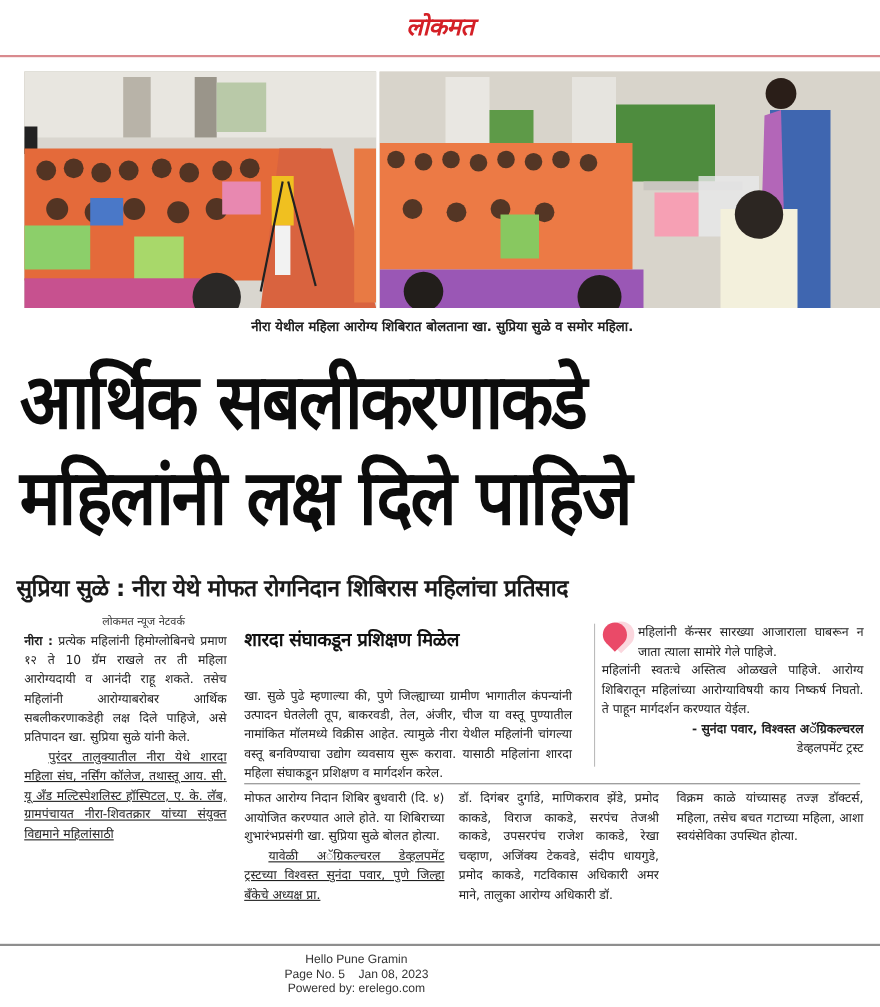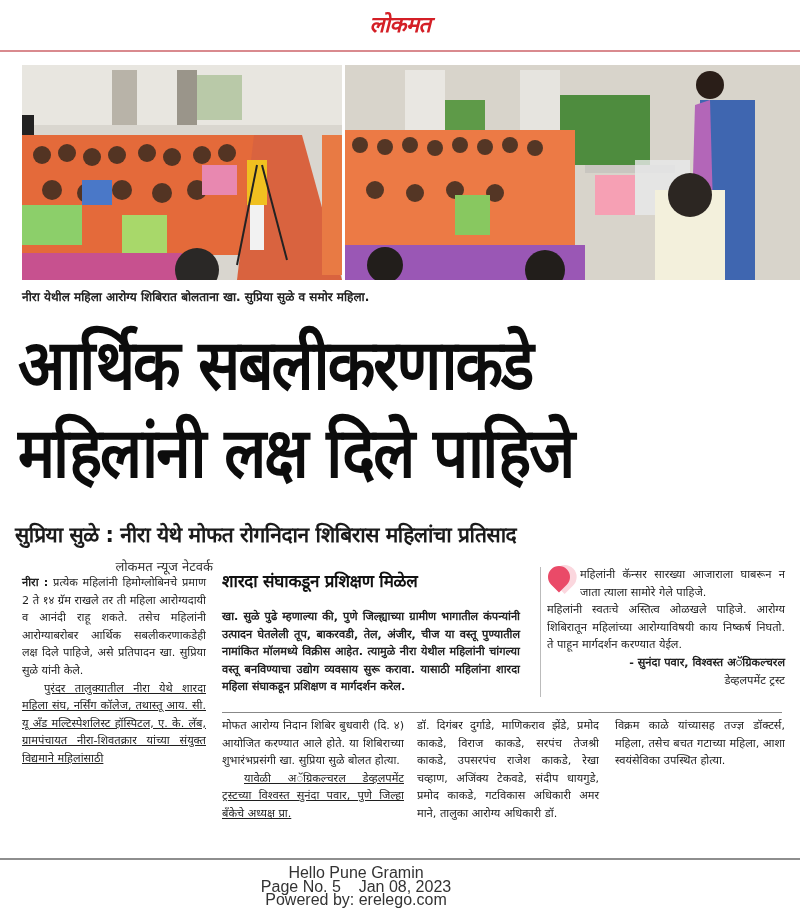--- a/index.html
+++ b/index.html
@@ -14,51 +14,51 @@
     }
     .masthead-rule { position: absolute; left: 0; top: 50px; width: 800px; height: 2px; background: #d98a8e; }
 
     .photo { position: absolute; top: 65px; height: 215px; overflow: hidden; }
     .photo-left { left: 22px; width: 320px; background: #c8c2b8; }
     .photo-right { left: 345px; width: 455px; background: #cfc9bd; }
     .photo svg { width: 100%; height: 100%; display: block; }
 
     .caption {
       position: absolute; left: 22px; top: 288px; width: 760px;
-      font-size: 12px; font-weight: bold; color: #222;
+      font-size: 12px; font-weight: bold; color: #222; text-align: center;
     }
 
     .headline {
       position: absolute; left: 18px; top: 322px; width: 780px;
       font-family: "DejaVu Sans", sans-serif; font-weight: bold;
       font-size: 62px; line-height: 78px; color: #0c0c0c; letter-spacing: -2px;
       transform: scaleY(1.12); transform-origin: top left;
     }
 
     .subheadline {
       position: absolute; left: 15px; top: 520px; width: 780px;
       font-size: 21px; font-weight: bold; color: #1b1b1b; letter-spacing: -0.5px;
     }
 
     .byline {
-      position: absolute; left: 28px; top: 557px; width: 185px; text-align: right;
-      font-size: 13px; color: #333;
+      position: absolute; left: 38px; top: 557px; width: 185px; text-align: center;
+      font-size: 10px; color: #333;
     }
 
     .col { position: absolute; font-size: 11.2px; line-height: 17.6px; color: #1f1f1f; text-align: justify; }
     .col p { text-indent: 0; }
     .col p.indent { text-indent: 22px; text-decoration: underline; }
     .col-1 { left: 22px; top: 574px; width: 184px; }
     .col-1 .dateline { font-weight: bold; }
 
     .box-title {
       position: absolute; left: 222px; top: 569px; width: 300px;
       font-size: 17px; font-weight: bold; color: #111; letter-spacing: -0.3px;
     }
-    .col-box { left: 222px; top: 608px; width: 298px; font-weight: bold; }
+    .col-box { left: 222px; top: 624px; width: 298px; }
     .box-rule { position: absolute; left: 222px; top: 712px; width: 560px; height: 1px; background: #888; }
 
     .quote-rule { position: absolute; left: 540px; top: 567px; width: 1px; height: 130px; background: #bbb; }
     .quote-mark {
       position: absolute; left: 548px; top: 566px; width: 22px; height: 22px;
       border-radius: 50% 50% 50% 0; background: #ea4a68; transform: rotate(-45deg);
       box-shadow: 4px 4px 0 1px #fbd7de;
     }
     .col-quote { left: 547px; top: 566px; width: 238px; }
     .col-quote .q-first { padding-left: 33px; }
@@ -66,21 +66,21 @@
     .col-quote .attribution2 { text-align: right; }
 
     .col-2 { left: 222px; top: 717px; width: 182px; }
     .col-3 { left: 417px; top: 717px; width: 182px; }
     .col-4 { left: 615px; top: 717px; width: 170px; }
 
     .bottom-rule { position: absolute; left: 0; top: 858px; width: 800px; height: 2px; background: #8e8e8e; }
 
     .footer {
       position: absolute; left: 0; top: 866px; width: 648px; text-align: center;
-      font-family: "Liberation Sans", sans-serif; font-size: 16px; line-height: 13.5px; color: #333; margin-left: 32px;
+      font-family: "Liberation Sans", sans-serif; font-size: 11px; line-height: 13.5px; color: #333;
     }
   </style>
 </head>
 <body>
 
 <div class="masthead">
   <div class="masthead-logo">लोकमत</div>
   <div class="masthead-rule"></div>
 </div>
 
@@ -165,21 +165,21 @@
 <div class="headline">
   <div>आर्थिक सबलीकरणाकडे</div>
   <div>महिलांनी लक्ष दिले पाहिजे</div>
 </div>
 
 <div class="subheadline">सुप्रिया सुळे : नीरा येथे मोफत रोगनिदान शिबिरास महिलांचा प्रतिसाद</div>
 
 <div class="byline">लोकमत न्यूज नेटवर्क</div>
 
 <div class="col col-1">
-  <p><span class="dateline">नीरा :</span> <span>प्रत्येक महिलांनी हिमोग्लोबिनचे प्रमाण 2 ते १४ ग्रॅम राखले तर ती महिला आरोग्यदायी व आनंदी राहू शकते. तसेच महिलांनी आरोग्याबरोबर आर्थिक सबलीकरणाकडेही लक्ष दिले पाहिजे, असे प्रतिपादन खा. सुप्रिया सुळे यांनी केले.</span></p>
+  <p><span class="dateline">नीरा :</span> <span>प्रत्येक महिलांनी हिमोग्लोबिनचे प्रमाण १२ ते 10 ग्रॅम राखले तर ती महिला आरोग्यदायी व आनंदी राहू शकते. तसेच महिलांनी आरोग्याबरोबर आर्थिक सबलीकरणाकडेही लक्ष दिले पाहिजे, असे प्रतिपादन खा. सुप्रिया सुळे यांनी केले.</span></p>
   <p class="indent">पुरंदर तालुक्यातील नीरा येथे शारदा महिला संघ, नर्सिंग कॉलेज, तथास्तू आय. सी. यू अँड मल्टिस्पेशलिस्ट हॉस्पिटल, ए. के. लॅब, ग्रामपंचायत नीरा-शिवतक्रार यांच्या संयुक्त विद्यमाने महिलांसाठी</p>
 </div>
 
 <div class="box-title">शारदा संघाकडून प्रशिक्षण मिळेल</div>
 <div class="col col-box">खा. सुळे पुढे म्हणाल्या की, पुणे जिल्ह्याच्या ग्रामीण भागातील कंपन्यांनी उत्पादन घेतलेली तूप, बाकरवडी, तेल, अंजीर, चीज या वस्तू पुण्यातील नामांकित मॉलमध्ये विक्रीस आहेत. त्यामुळे नीरा येथील महिलांनी चांगल्या वस्तू बनविण्याचा उद्योग व्यवसाय सुरू करावा. यासाठी महिलांना शारदा महिला संघाकडून प्रशिक्षण व मार्गदर्शन करेल.</div>
 
 <div class="quote-rule"></div>
 <div class="quote-mark"></div>
 <div class="col col-quote">
   <p class="q-first">महिलांनी कॅन्सर सारख्या आजाराला घाबरून न जाता त्याला सामोरे गेले पाहिजे.</p>

